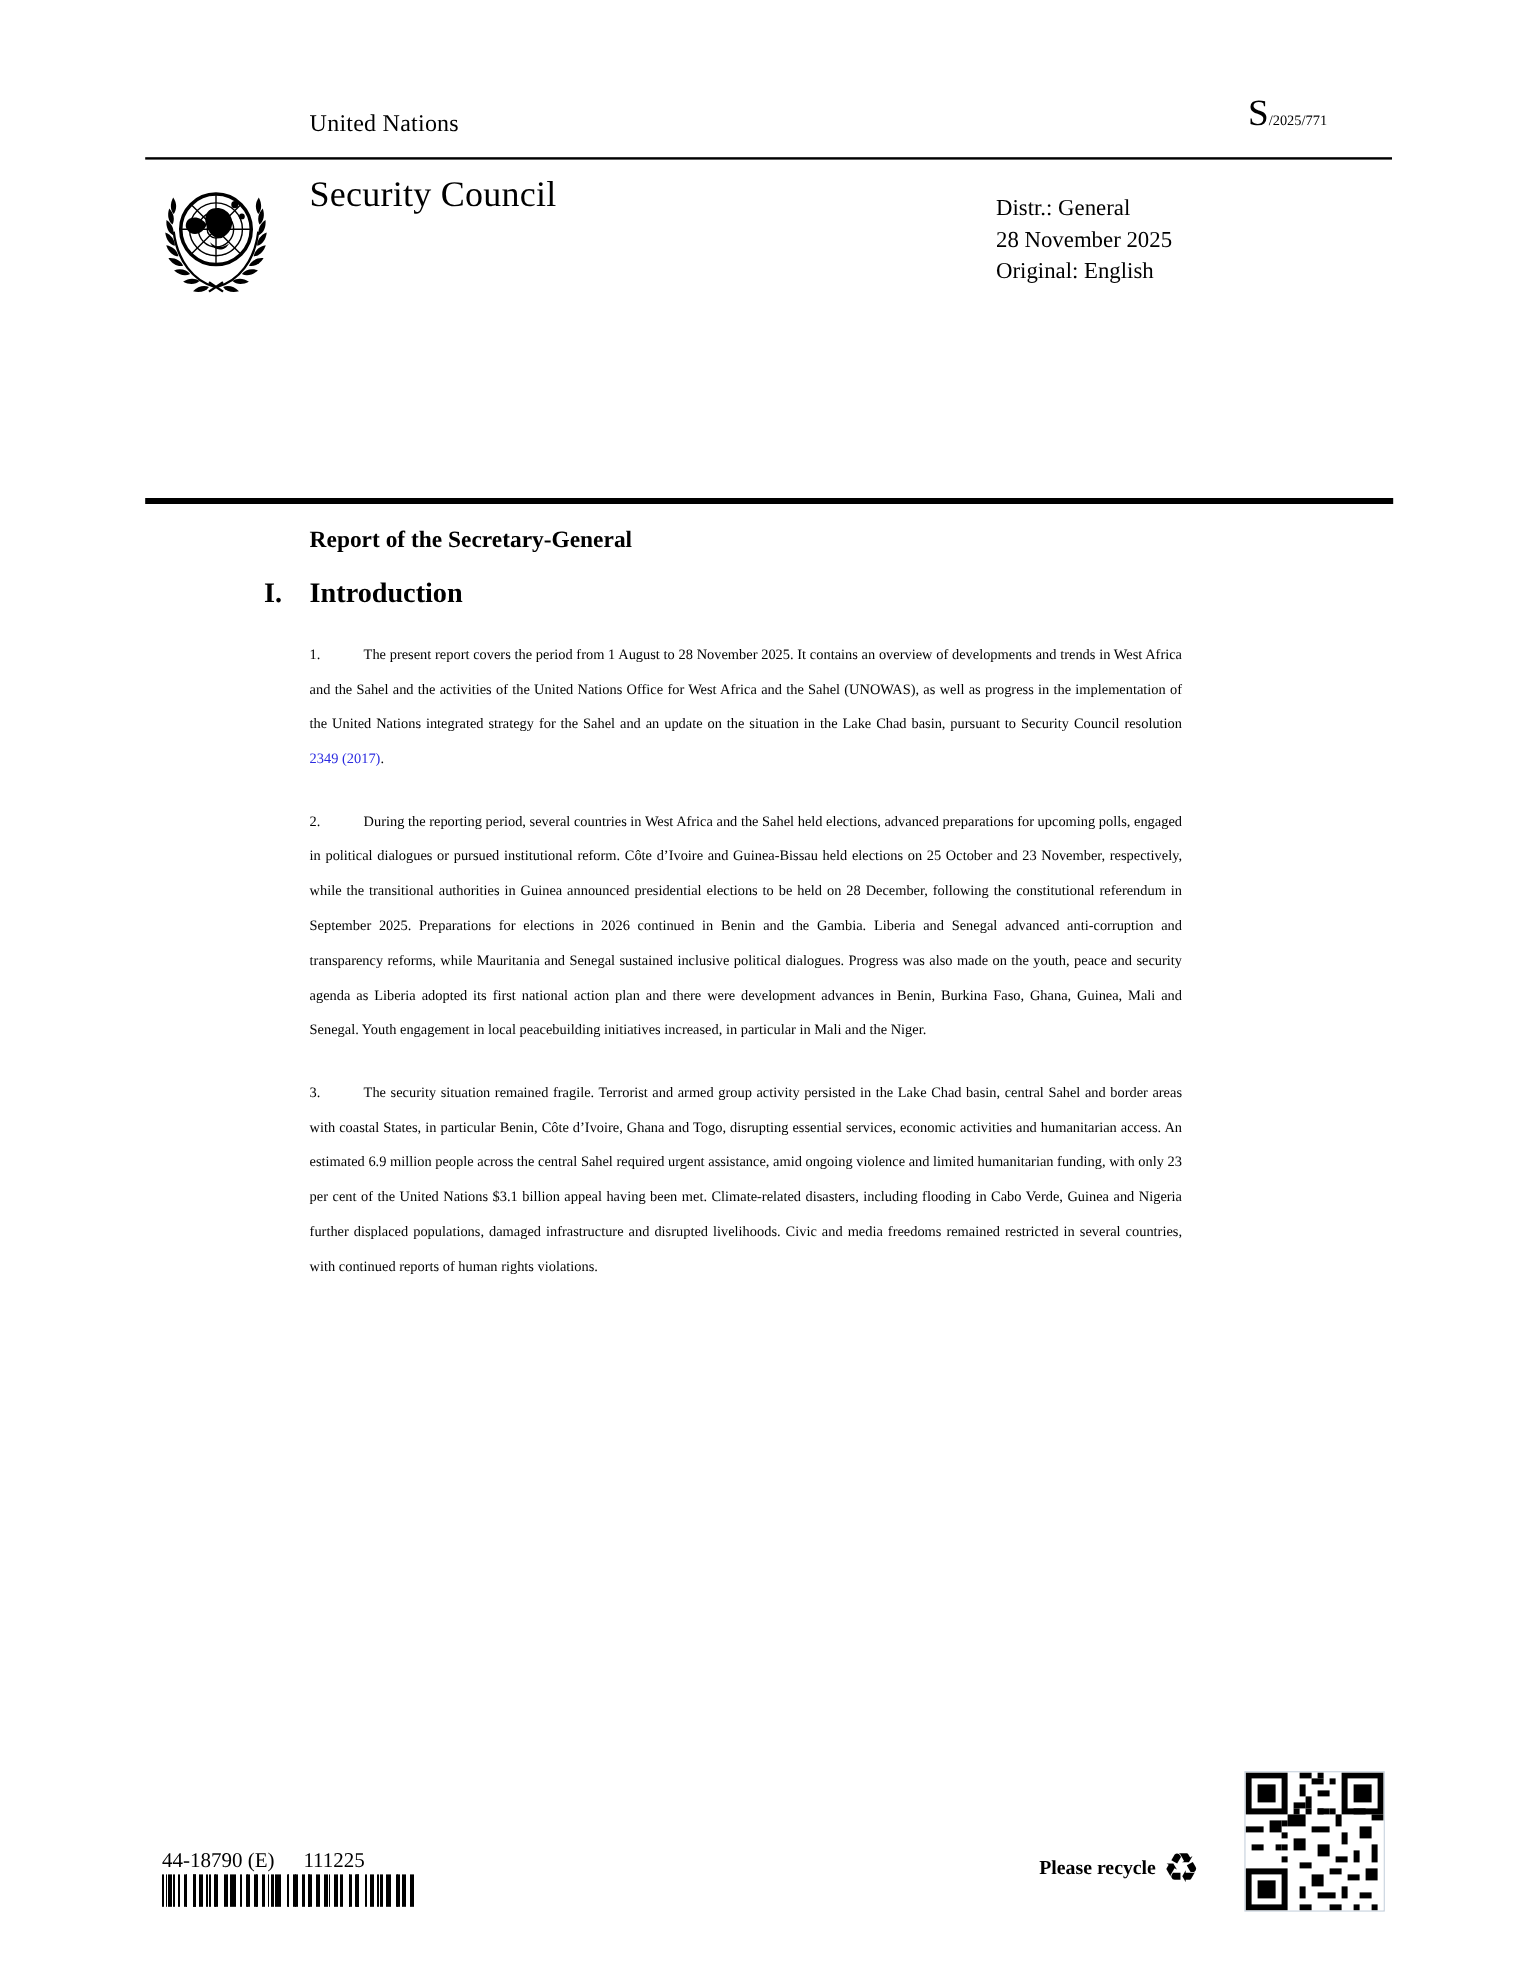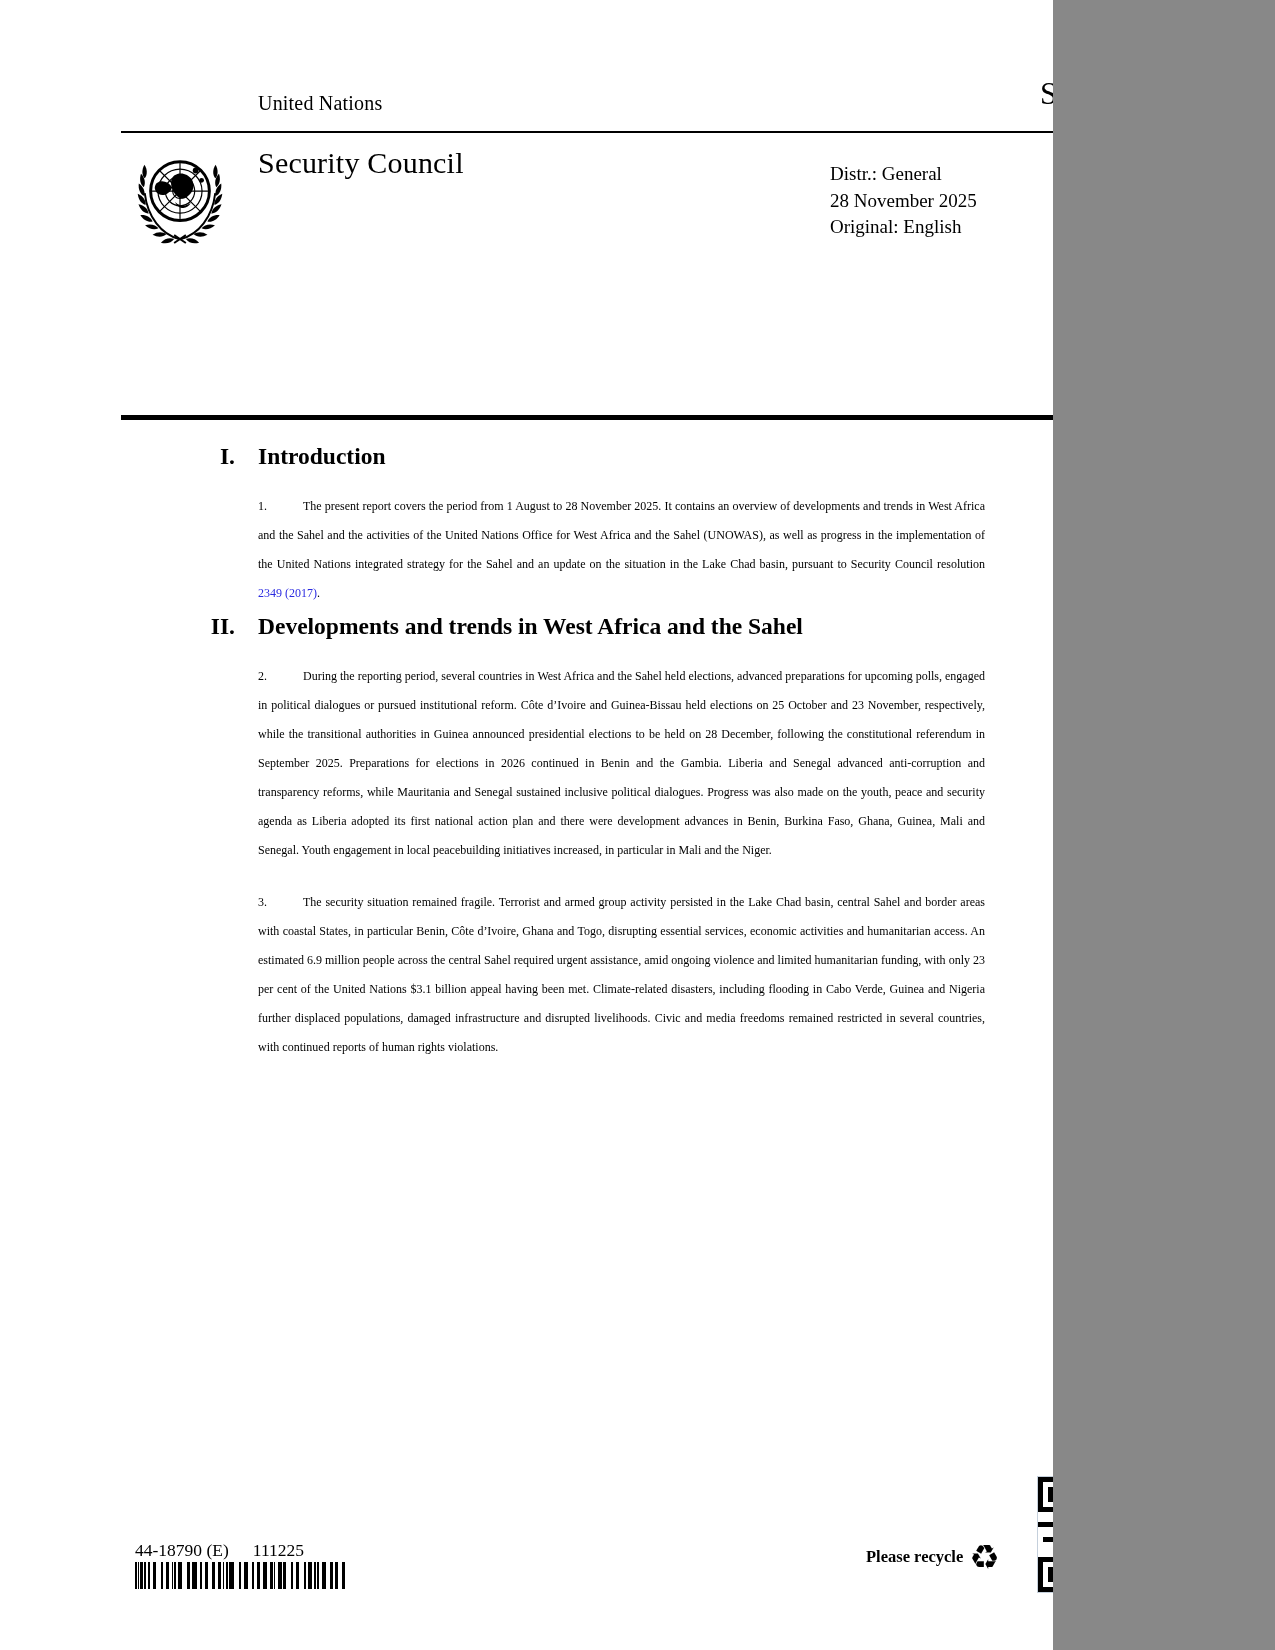--- a/index.html
+++ b/index.html
@@ -1,18 +1,18 @@
 <!DOCTYPE html>
 <html><head>
 <meta charset="utf-8">
 <style>
   html,body{margin:0;padding:0;background:#888;}
   .page{
     position:relative;
-    width:1053px;height:1650px;
+    width:1275px;height:1650px;
     background:#ffffff;
     font-family:"Liberation Serif","DejaVu Serif",serif;
     color:#000;
     overflow:hidden;
   }
   
   .org-name{position:absolute;left:258px;top:92px;font-size:20px;letter-spacing:.2px;}
   .doc-symbol{position:absolute;left:1040px;top:76px;white-space:nowrap;}
   .doc-symbol .big{font-size:31px;}
   .doc-symbol .small{font-size:12px;}
@@ -96,34 +96,31 @@
 
   <div class="distr-block">
     <div>Distr.: General</div>
     <div>28 November 2025</div>
     <div class="original">Original: English</div>
   </div>
 
   <div class="rule-thick"></div>
 
   <div class="content">
+    <h2 class="doc-subtitle">Report of the Secretary-General</h2>
 
     <h3 class="section-heading first">
       <span class="sec-num">I.</span>
       <span>Introduction</span>
     </h3>
 
     <p class="body-par">
       <span class="pnum">1.</span><span>The present report covers the period from 1 August to 28 November 2025. It contains an overview of developments and trends in West Africa and the Sahel and the activities of the United Nations Office for West Africa and the Sahel (UNOWAS), as well as progress in the implementation of the United Nations integrated strategy for the Sahel and an update on the situation in the Lake Chad basin, pursuant to Security Council resolution </span><a class="res-link">2349 (2017)</a><span>.</span>
     </p>
 
-    <h3 class="section-heading second">
-      <span class="sec-num">II.</span>
-      <span>Developments and trends in West Africa and the Sahel</span>
-    </h3>
 
     <p class="body-par">
       <span class="pnum">2.</span><span>During the reporting period, several countries in West Africa and the Sahel held elections, advanced preparations for upcoming polls, engaged in political dialogues or pursued institutional reform. Côte d’Ivoire and Guinea-Bissau held elections on 25 October and 23 November, respectively, while the transitional authorities in Guinea announced presidential elections to be held on 28 December, following the constitutional referendum in September 2025. Preparations for elections in 2026 continued in Benin and the Gambia. Liberia and Senegal advanced anti-corruption and transparency reforms, while Mauritania and Senegal sustained inclusive political dialogues. Progress was also made on the youth, peace and security agenda as Liberia adopted its first national action plan and there were development advances in Benin, Burkina Faso, Ghana, Guinea, Mali and Senegal. Youth engagement in local peacebuilding initiatives increased, in particular in Mali and the Niger.</span>
     </p>
 
     <p class="body-par">
       <span class="pnum">3.</span><span>The security situation remained fragile. Terrorist and armed group activity persisted in the Lake Chad basin, central Sahel and border areas with coastal States, in particular Benin, Côte d’Ivoire, Ghana and Togo, disrupting essential services, economic activities and humanitarian access. An estimated 6.9 million people across the central Sahel required urgent assistance, amid ongoing violence and limited humanitarian funding, with only 23 per cent of the United Nations $3.1 billion appeal having been met. Climate-related disasters, including flooding in Cabo Verde, Guinea and Nigeria further displaced populations, damaged infrastructure and disrupted livelihoods. Civic and media freedoms remained restricted in several countries, with continued reports of human rights violations.</span>
     </p>
   </div>
 

